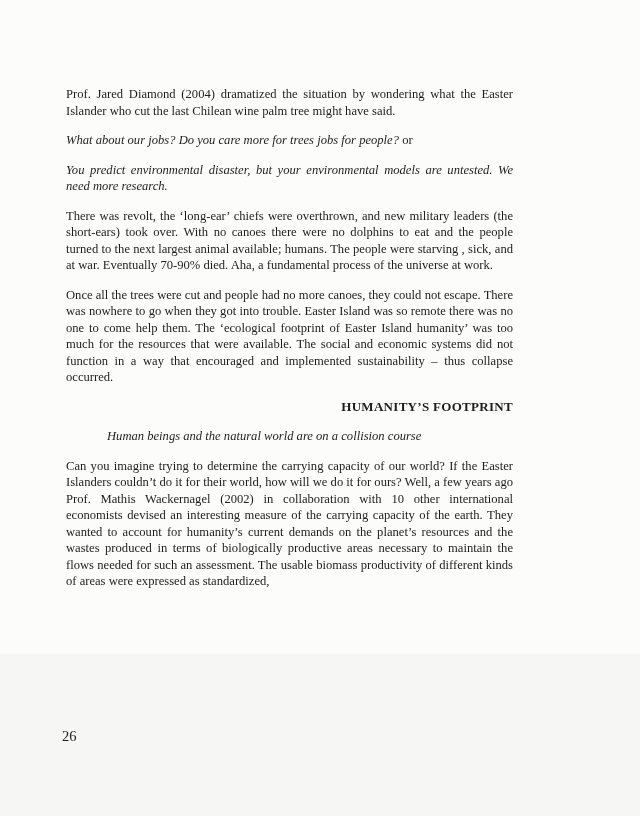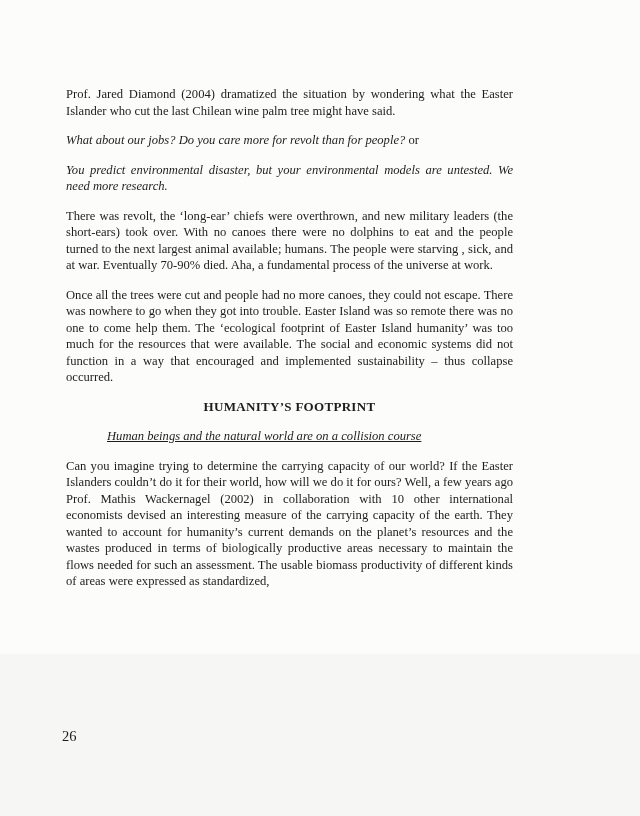--- a/index.html
+++ b/index.html
@@ -38,25 +38,24 @@
     margin-bottom: 13px;
   }
   .seg-italic {
     font-style: italic;
   }
   .section-heading {
     font-size: 13px;
     font-weight: bold;
     letter-spacing: 0.3px;
     margin: 3px 0 13px 0;
-    text-align: center;
+    text-align: right;
   }
   .epigraph {
     margin: 0 0 13px 0;
-    text-decoration: underline;
   }
   .epigraph-quote {
     padding-left: 41px;
     font-style: italic;
   }
   .epigraph-attribution {
     padding-left: 72px;
   }
   .page-number {
     position: absolute;
@@ -68,21 +67,21 @@
 </style>
 </head>
 <body>
 
 <div class="page">
 
   <div class="text-block">
 
     <p class="para"><span>Prof. Jared Diamond (2004) dramatized the situation by wondering what the Easter Islander who cut the last Chilean wine palm tree might have said.</span></p>
 
-    <p class="para"><span class="seg-italic">What about our jobs?  Do you care more for revolt than for people?</span><span> or</span></p>
+    <p class="para"><span class="seg-italic">What about our jobs?  Do you care more for trees jobs for people?</span><span> or</span></p>
 
 
     <p class="para"><span class="seg-italic">You predict environmental disaster, but your environmental models are  untested. We need more research.</span></p>
 
 
     <p class="para"><span>There was revolt, the ‘long-ear’ chiefs were overthrown, and new military leaders (the short-ears) took over. With no canoes there were no dolphins to eat and the people turned to the next largest animal available; humans. The people were starving , sick, and at war.  Eventually 70-90% died. Aha, a fundamental process of the universe at work.</span></p>
 
     <p class="para"><span>Once all the trees were cut and people had no more canoes, they could not escape. There was nowhere to go when they got into trouble.  Easter Island was so remote there was no one to come help them. The ‘ecological footprint of Easter Island humanity’ was too much for the resources that were available.  The social and economic systems did not function in a way that encouraged and implemented sustainability – thus collapse occurred.</span></p>
 
     <h2 class="section-heading">HUMANITY’S FOOTPRINT</h2>

